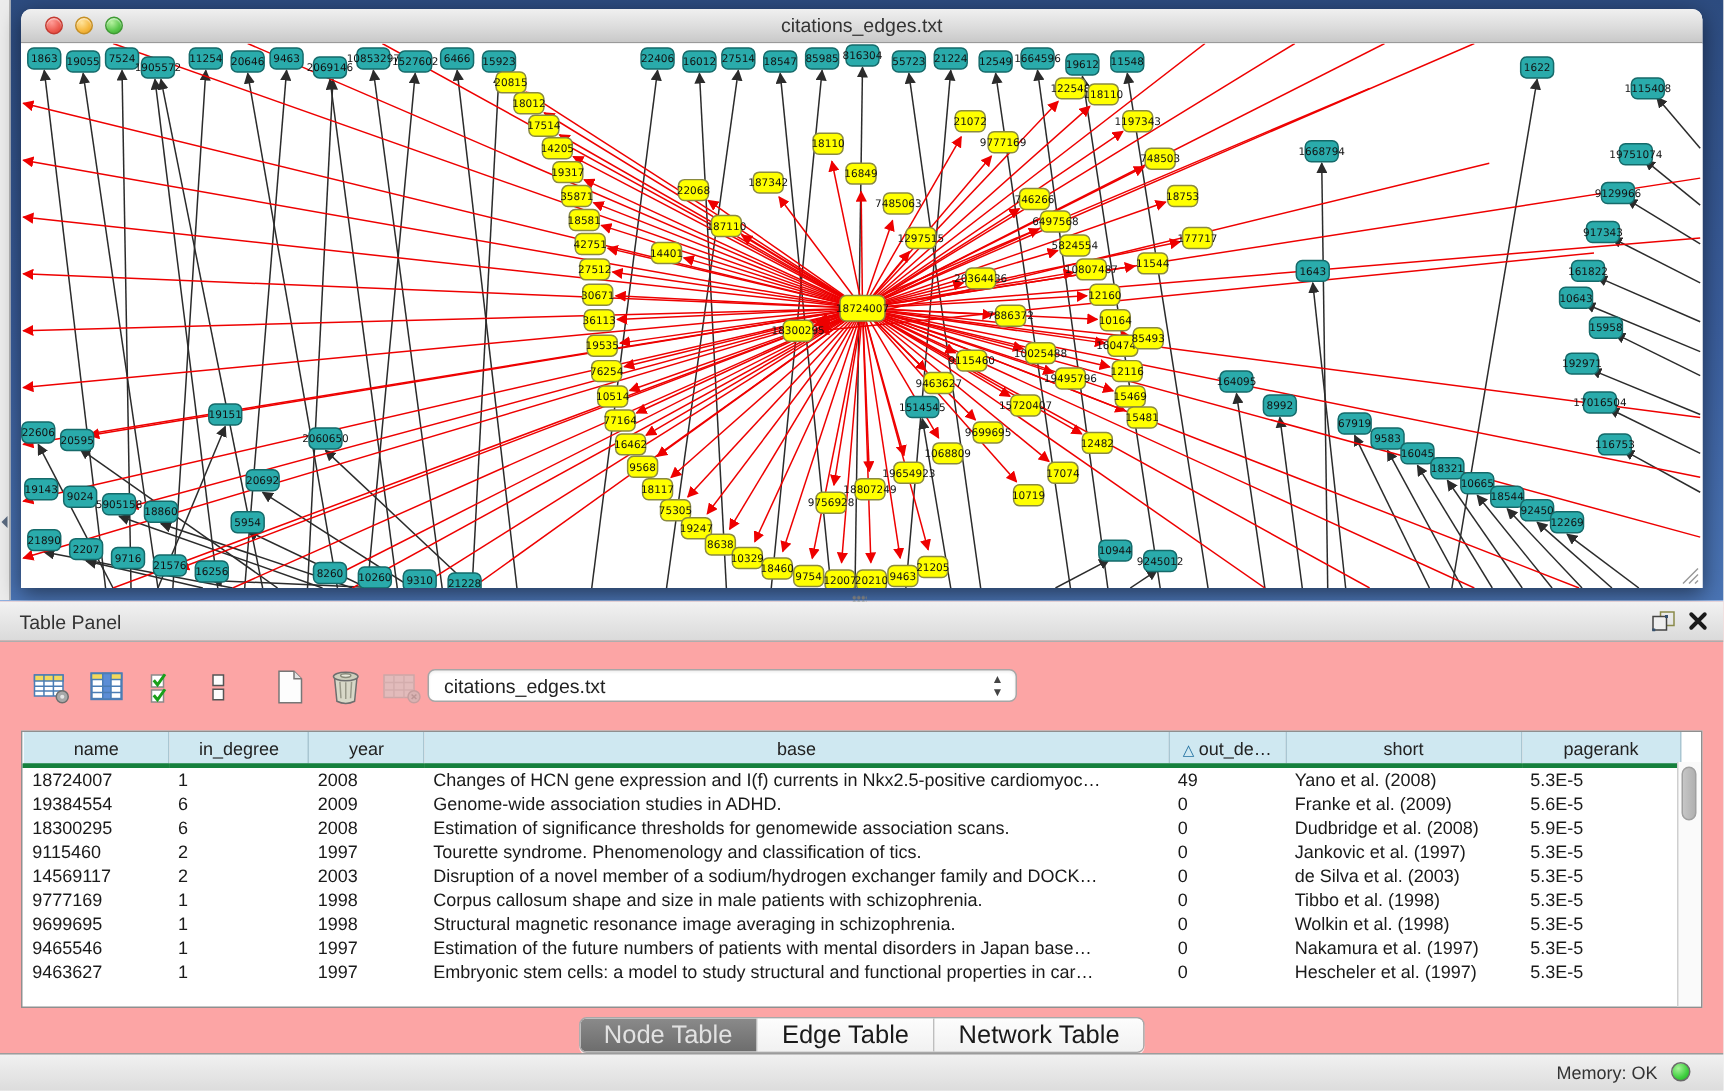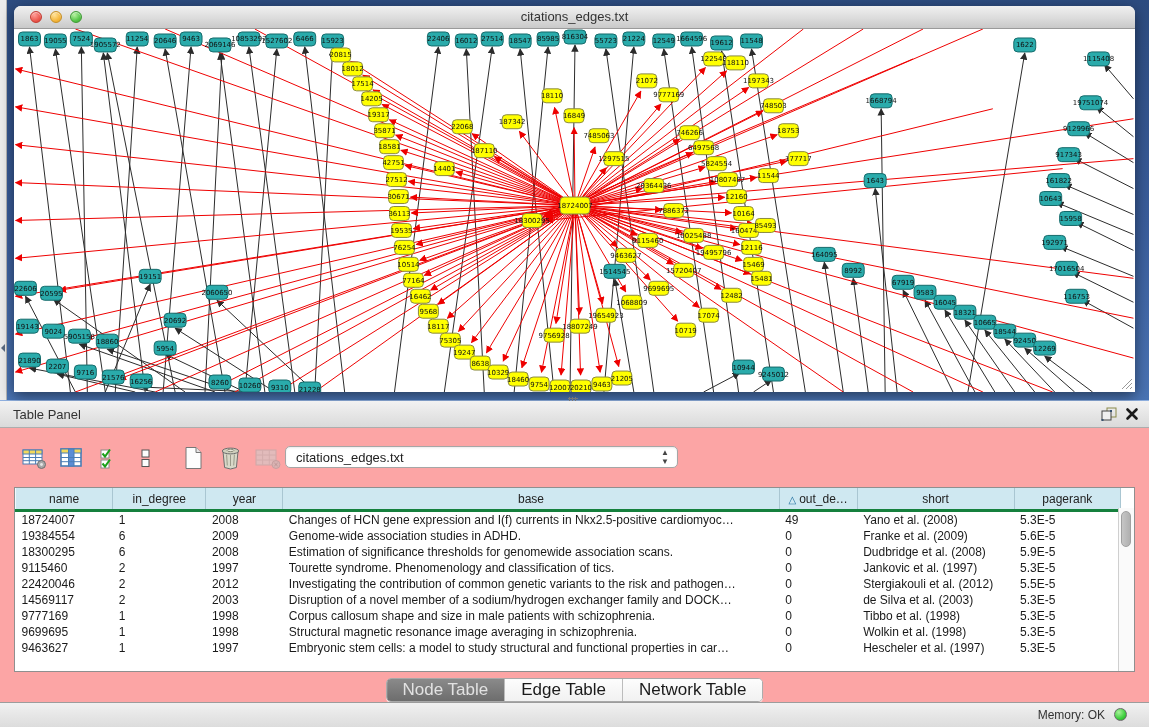--- a/index.html
+++ b/index.html
@@ -696,29 +696,20 @@
           <tr>
             <td>9115460</td>
             <td>2</td>
             <td>1997</td>
             <td>Tourette syndrome. Phenomenology and classification of tics.</td>
             <td>0</td>
             <td>Jankovic et al. (1997)</td>
             <td>5.3E-5</td>
           </tr>
           <tr>
-            <td>22420046</td>
-            <td>2</td>
-            <td>2012</td>
-            <td>Investigating the contribution of common genetic variants to the risk and pathogen…</td>
-            <td>0</td>
-            <td>Stergiakouli et al. (2012)</td>
-            <td>5.5E-5</td>
-          </tr>
-          <tr>
             <td>14569117</td>
             <td>2</td>
             <td>2003</td>
             <td>Disruption of a novel member of a sodium/hydrogen exchanger family and DOCK…</td>
             <td>0</td>
             <td>de Silva et al. (2003)</td>
             <td>5.3E-5</td>
           </tr>
           <tr>
             <td>9777169</td>
@@ -729,20 +720,29 @@
             <td>Tibbo et al. (1998)</td>
             <td>5.3E-5</td>
           </tr>
           <tr>
             <td>9699695</td>
             <td>1</td>
             <td>1998</td>
             <td>Structural magnetic resonance image averaging in schizophrenia.</td>
             <td>0</td>
             <td>Wolkin et al. (1998)</td>
+            <td>5.3E-5</td>
+          </tr>
+          <tr>
+            <td>9465546</td>
+            <td>1</td>
+            <td>1997</td>
+            <td>Estimation of the future numbers of patients with mental disorders in Japan base…</td>
+            <td>0</td>
+            <td>Nakamura et al. (1997)</td>
             <td>5.3E-5</td>
           </tr>
           <tr>
             <td>9463627</td>
             <td>1</td>
             <td>1997</td>
             <td>Embryonic stem cells: a model to study structural and functional properties in car…</td>
             <td>0</td>
             <td>Hescheler et al. (1997)</td>
             <td>5.3E-5</td>

